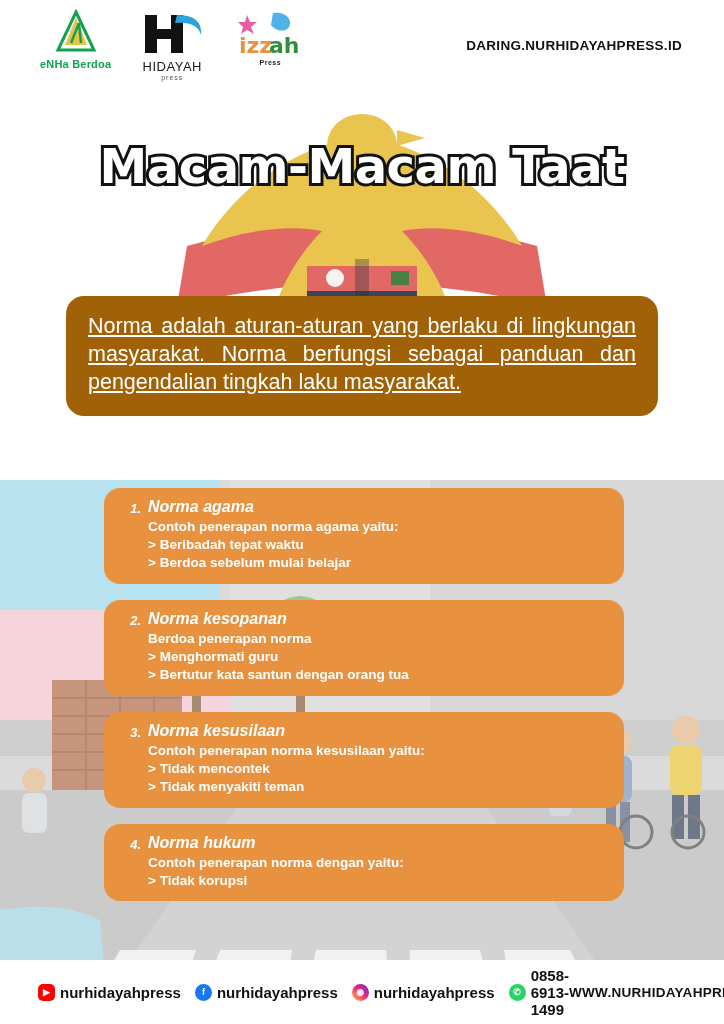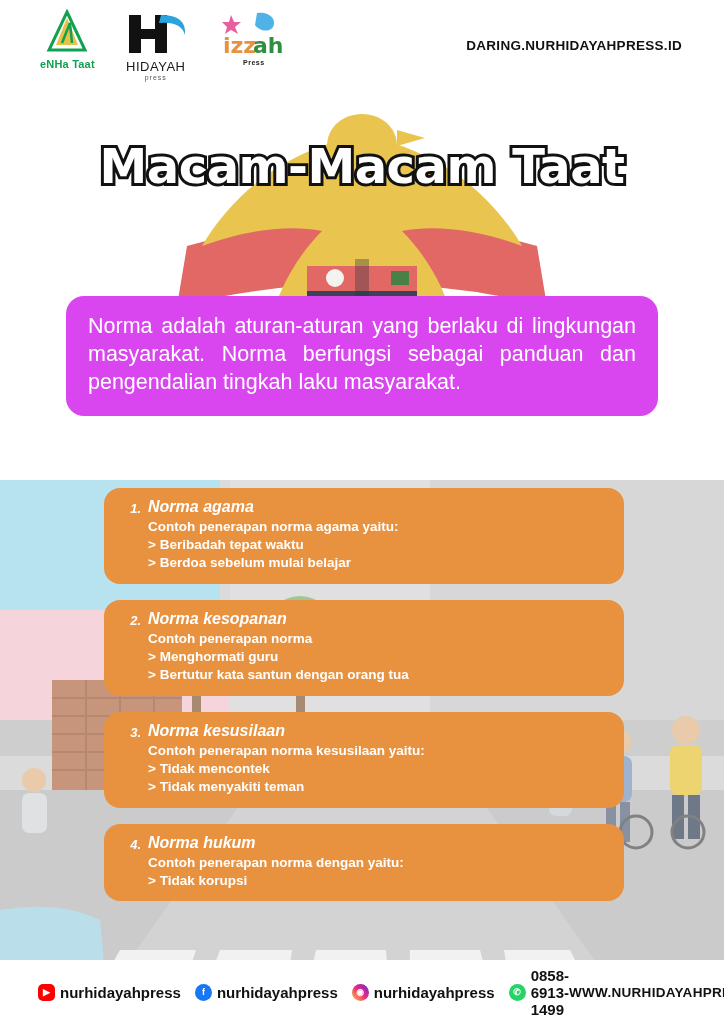--- a/index.html
+++ b/index.html
@@ -60,28 +60,29 @@
     font-size:48px; font-weight:bold; color:#ffffff;
     letter-spacing:-0.5px;
     -webkit-text-stroke:6px #111;
     paint-order:stroke fill;
     font-family:"DejaVu Sans", sans-serif;
   }
 
   
   .intro {
     position:absolute; top:296px; left:66px; width:592px;
-    background:#d946ef;
+    background:#a16207;
     border-radius:18px;
     padding:17px 22px 19px 22px;
     z-index:6;
     color:#fff;
     font-size:21.5px; line-height:1.30;
     font-weight:500;
     text-align:justify;
+    text-decoration:underline;
   }
 
   
   .cards { position:absolute; top:488px; left:104px; width:520px; z-index:6; }
   .card {
     background:#e8913f;
     border-radius:16px;
     color:#fff;
     padding:10px 18px 12px 18px;
     margin-bottom:16px;
@@ -225,21 +226,21 @@
   <div class="logos">
 
     <div class="logo">
       <div class="logo-enha-mark">
         <svg viewBox="0 0 46 46" width="46" height="46">
           <polygon points="23,3 41,41 5,41" fill="none" stroke="#12a150" stroke-width="3"></polygon>
           <polygon points="23,9 34,36 12,36" fill="#e8c246"></polygon>
           <path d="M18 34 L26 14 L28 34" stroke="#12a150" stroke-width="2.5" fill="none"></path>
         </svg>
       </div>
-      <div class="logo-enha-label">eNHa Taat</div>
+      <div class="logo-enha-label">eNHa Berdoa</div>
     </div>
 
     <div class="logo">
       <div class="logo-hid-mark">
         <svg viewBox="0 0 70 48" width="70" height="48">
           <path d="M8 44 L8 6 L20 6 L20 20 L34 20 L34 6 L46 6 L46 44 L34 44 L34 30 L20 30 L20 44 Z" fill="#111"></path>
           <path d="M40 6 Q66 6 64 26 Q60 12 38 14 Z" fill="#2aa4dd"></path>
         </svg>
       </div>
       <div class="logo-hid-label">HIDAYAH</div>
@@ -275,21 +276,21 @@
       <div class="card-line">Contoh penerapan norma agama yaitu:</div>
       <div class="card-line">&gt; Beribadah tepat waktu</div>
       <div class="card-line">&gt; Berdoa sebelum mulai belajar</div>
     </div>
   </div>
 
   <div class="card">
     <div class="card-num">2.</div>
     <div class="card-body">
       <div class="card-title">Norma kesopanan</div>
-      <div class="card-line">Contoh penerapan norma</div>
+      <div class="card-line">Berdoa penerapan norma</div>
       <div class="card-line">&gt; Menghormati guru</div>
       <div class="card-line">&gt; Bertutur kata santun dengan orang tua</div>
     </div>
   </div>
 
   <div class="card">
     <div class="card-num">3.</div>
     <div class="card-body">
       <div class="card-title">Norma kesusilaan</div>
       <div class="card-line">Contoh penerapan norma kesusilaan yaitu:</div>

